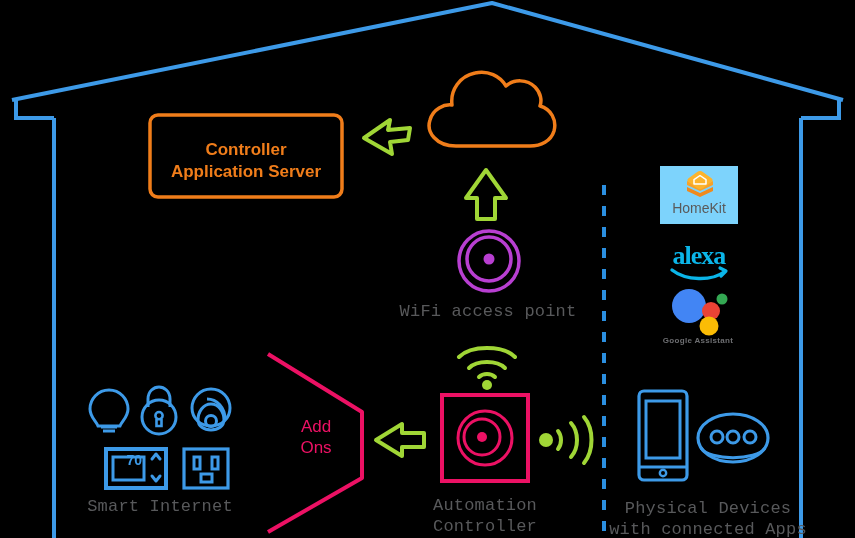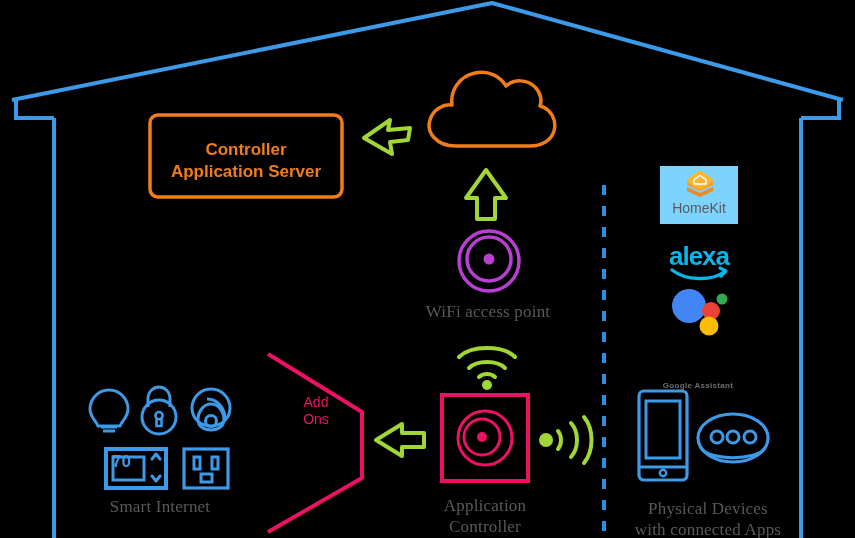--- a/index.html
+++ b/index.html
@@ -16,21 +16,21 @@
     width: 855px;
     height: 538px;
     background: #000000;
     overflow: hidden;
   }
   .abs { position: absolute; }
   svg { display: block; overflow: visible; }
   .lbl {
     position: absolute;
     color: #58595b;
-    font-family: Liberation Serif, serif;
+    font-family: Liberation Mono, monospace;
     font-size: 17px;
     text-align: center;
     line-height: 1.22;
     white-space: pre-line;
     letter-spacing: 0.2px;
   }
   .box-text {
     position: absolute;
     color: #f07d1a;
     font-size: 17px;
@@ -47,27 +47,27 @@
     color: #f07d1a;
     font-size: 16px;
     text-align: center;
     width: 100%;
     top: 48px;
     left: 0;
   }
   .addons-text {
     position: absolute;
     color: #ec1164;
-    font-size: 14px;
+    font-size: 17px;
     text-align: center;
     line-height: 1.22;
     white-space: pre-line;
     width: 60px;
     left: 286px;
-    top: 394px;
+    top: 417px;
   }
   .homekit-card {
     position: absolute;
     left: 660px;
     top: 166px;
     width: 78px;
     height: 58px;
     background: #7dd3fc;
   }
   .homekit-word {
@@ -83,29 +83,28 @@
   .ga-word {
     position: absolute;
     left: 648px;
     top: 336px;
     width: 100px;
     text-align: center;
     font-size: 8px;
     font-weight: bold;
     color: #6d6e71;
     letter-spacing: 0.3px;
-    margin-top: 45px;
   }
   .therm-num {
     position: absolute;
     left: 112px;
     top: 452px;
     width: 30px;
-    text-align: left;
-    font-size: 17px;
+    text-align: right;
+    font-size: 14px;
     font-weight: bold;
     color: #3d9ae8;
     font-family: "Liberation Sans", sans-serif;
   }
 </style>
 </head>
 <body>
 
 <div id="stage">
 
@@ -171,21 +170,21 @@
   </svg>
 
   <div class="abs" style="left:440px;top:393px;width:90px;height:90px;">
     <svg width="90" height="90">
       <rect x="2" y="2" width="86" height="86" fill="none" stroke="#ec1164" stroke-width="4"></rect>
       <circle cx="45" cy="45" r="27" fill="none" stroke="#ec1164" stroke-width="3"></circle>
       <circle cx="42" cy="44" r="18" fill="none" stroke="#ec1164" stroke-width="3"></circle>
       <circle cx="42" cy="44" r="5" fill="#ec1164"></circle>
     </svg>
   </div>
-  <div class="lbl" style="left:404px;top:496px;width:162px;">Application
+  <div class="lbl" style="left:404px;top:496px;width:162px;">Automation
 Controller</div>
 
   <svg class="abs" style="left:538px;top:412px;" width="58" height="56">
     <circle cx="8" cy="28" r="7" fill="#a0d636"></circle>
     <path d="M 20 19 C 24 24 24 32 20 37" fill="none" stroke="#a0d636" stroke-width="4" stroke-linecap="round"></path>
     <path d="M 33 11 C 41 20 41 36 33 45" fill="none" stroke="#a0d636" stroke-width="4" stroke-linecap="round"></path>
     <path d="M 46 5 C 56 17 56 39 46 51" fill="none" stroke="#a0d636" stroke-width="4" stroke-linecap="round"></path>
   </svg>
 
   <svg class="abs" style="left:372px;top:416px;" width="58" height="48">
@@ -264,21 +263,21 @@
                L 18.8 19.3 C 17.3 20.3 14.7 20.3 13.2 19.3 L 4.5 13.1
                C 3 12 3 10.3 4.5 9.2 L 13.2 3 C 14 2.4 15 2 16 2 Z" fill="#fcb42d"></path>
       <path d="M 16 6.5 L 22 10.6 L 22 15 L 10 15 L 10 10.6 Z" fill="none" stroke="#ffffff" stroke-width="1.5" stroke-linejoin="round"></path>
     </svg>
     <div class="homekit-word">HomeKit</div>
   </div>
 
   <div class="abs" style="left:664px;top:243px;width:70px;height:38px;">
     <div class="abs" style="left:0;top:-2px;width:70px;text-align:center;
                             font-size:26px;font-weight:bold;color:#0bb5e8;
-                            letter-spacing:-1px;font-family:Liberation Sans, sans-serif;">alexa</div>
+                            letter-spacing:-1px;font-family:Liberation Serif, serif;">alexa</div>
     <svg class="abs" style="left:6px;top:24px;" width="60" height="16">
       <path d="M 2 3 C 16 14 42 14 54 5" fill="none" stroke="#0bb5e8" stroke-width="3.4" stroke-linecap="round"></path>
       <path d="M 50 1 L 56 4 L 51 9" fill="none" stroke="#0bb5e8" stroke-width="3.2" stroke-linecap="round" stroke-linejoin="round"></path>
     </svg>
   </div>
 
   <svg class="abs" style="left:668px;top:288px;" width="62" height="48">
     <circle cx="21" cy="18" r="17" fill="#4285f4"></circle>
     <circle cx="43" cy="23" r="9" fill="#ea4335"></circle>
     <circle cx="54" cy="11" r="5.5" fill="#34a853"></circle>

